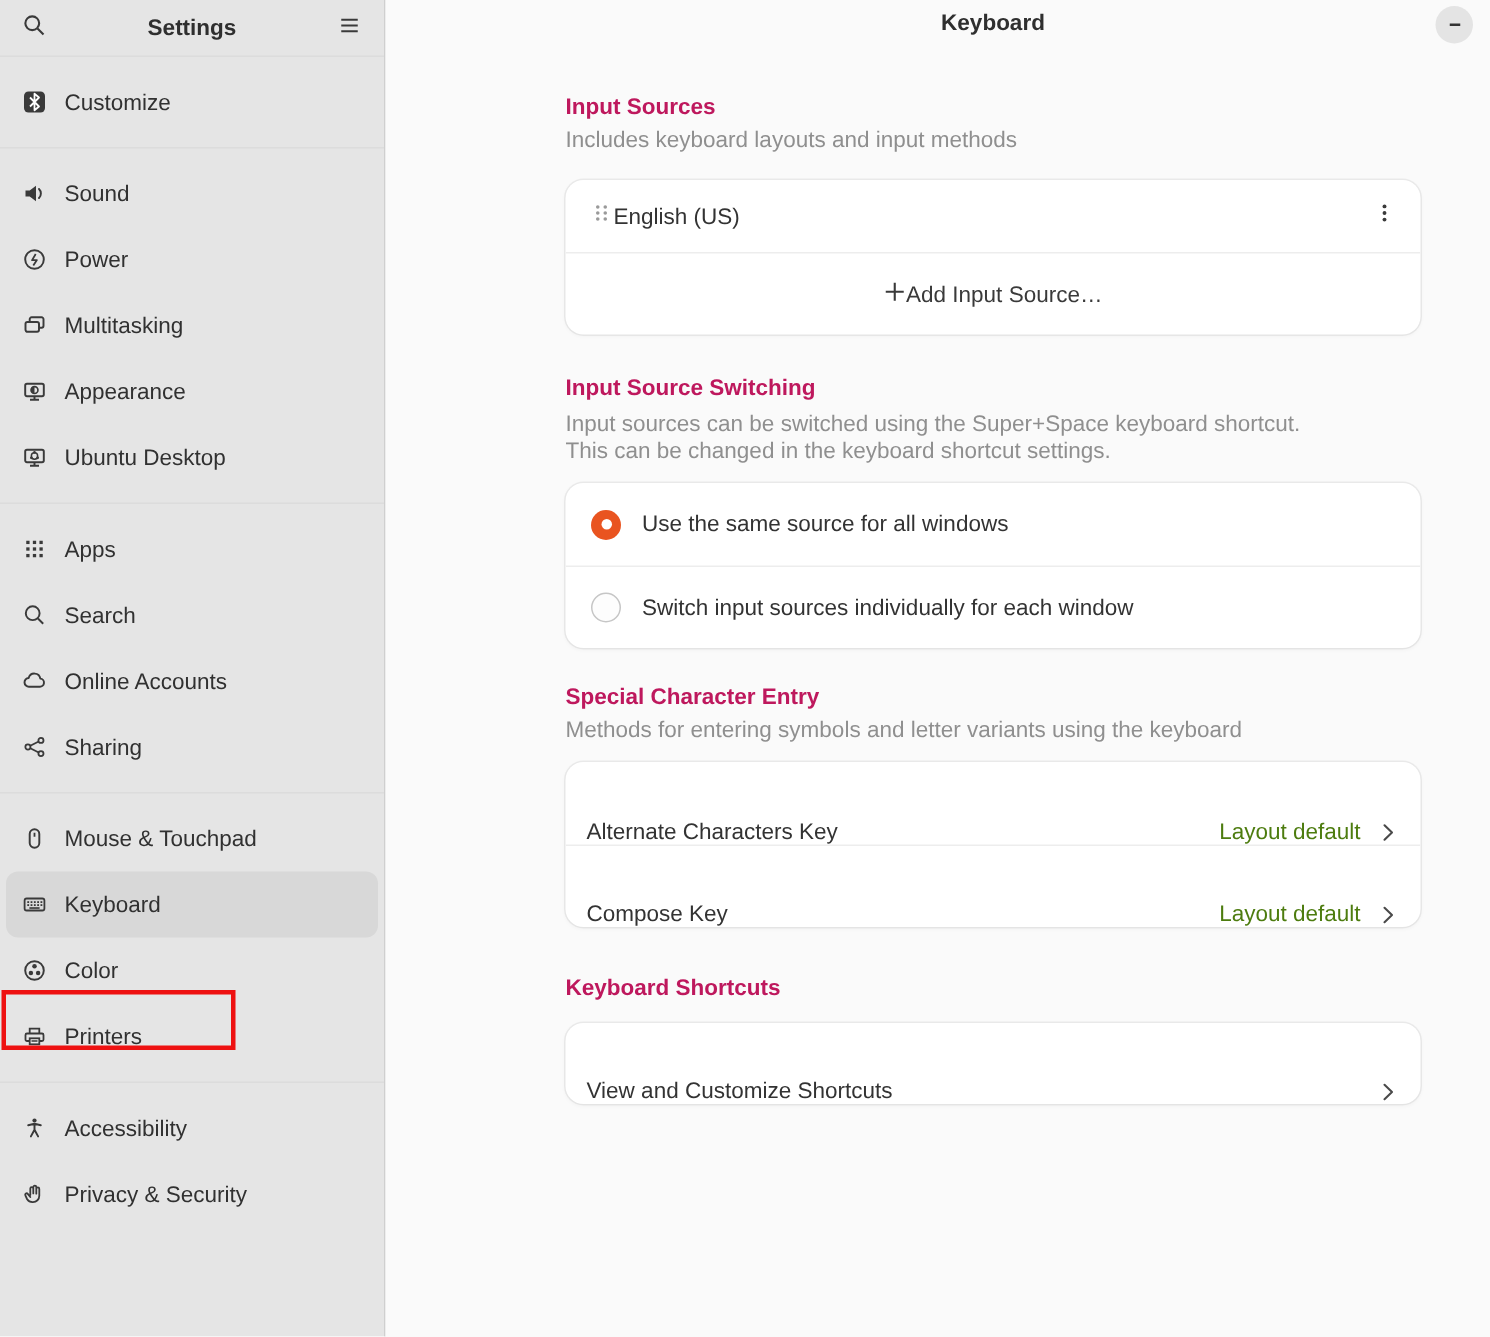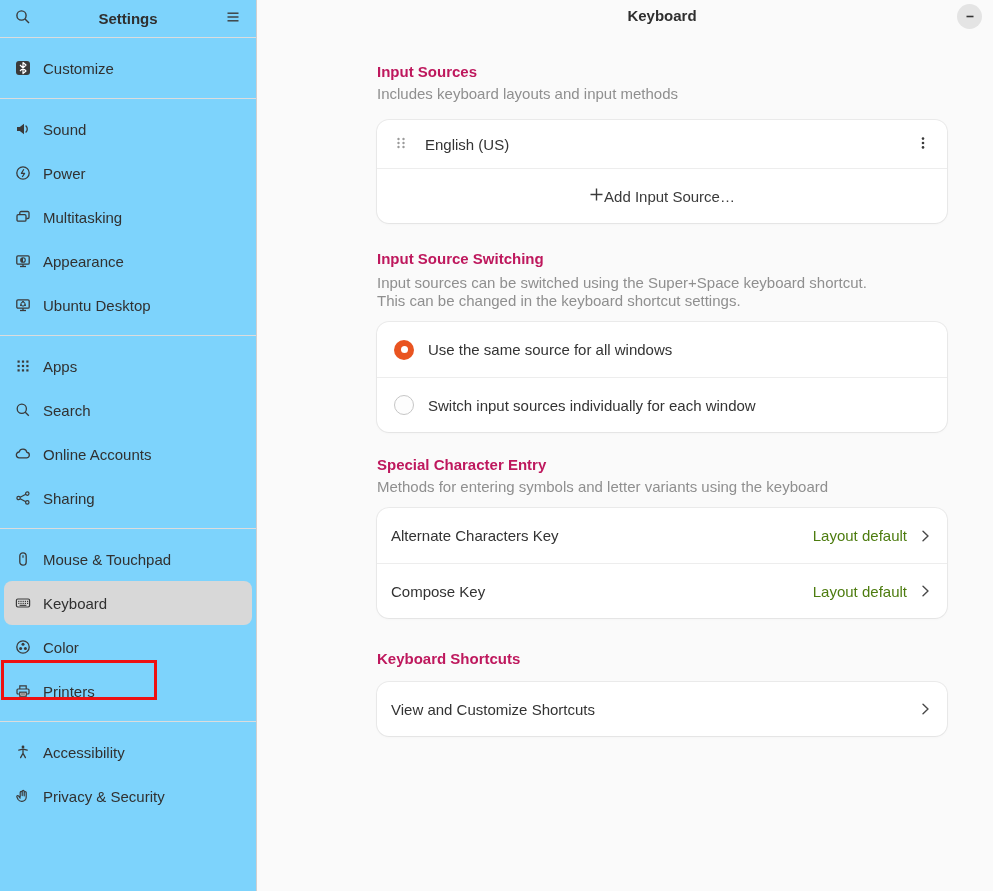--- a/index.html
+++ b/index.html
@@ -6,21 +6,21 @@
   html,body { width:993px; height:891px; overflow:hidden; }
   body {
     font-family:"Liberation Sans", sans-serif;
     font-size:15px; color:#333;
     display:flex; position:relative; background:#fafafa;
   }
 
   
   .sidebar {
     width:257px; min-width:257px; height:100%;
-    background:#7dd3fc; border-right:1px solid #cfcfcf;
+    background:#e5e5e5; border-right:1px solid #cfcfcf;
     display:flex; flex-direction:column;
   }
   .sidebar-header {
     height:38px; min-height:38px; display:flex; align-items:center;
     padding:0 10px; border-bottom:1px solid #dcdcdc;
   }
   .icon-btn {
     width:26px; height:26px; display:flex; align-items:center; justify-content:center;
     border-radius:5px; cursor:pointer;
   }
@@ -66,37 +66,37 @@
     box-shadow:0 0 0 1px rgba(0,0,0,0.06), 0 1px 3px rgba(0,0,0,0.04);
     overflow:hidden;
   }
   .card-divider { height:1px; background:#ededed; }
   .row { display:flex; align-items:center; padding:0 16px; cursor:pointer; }
   .row-label { color:#333; }
   .spacer { flex:1; }
   .value-gray { color:#4d7c0f; margin-right:10px; }
 
   
-  .src-row { height:48px; gap:16px; }
+  .src-row { height:48px; }
   .add-row { height:54px; justify-content:center; color:#3a3a3a; }
 
   
   .radio-row { height:55px; gap:14px; padding:0 17px; }
   .radio {
     width:20px; height:20px; border-radius:50%;
     border:1px solid #c6c6c6; background:#fdfdfd; position:relative; flex:none;
   }
   .radio.checked { border:none; background:var(--accent, #e95420); }
   .radio.checked::after {
     content:""; position:absolute; left:6.5px; top:6.5px;
     width:7px; height:7px; border-radius:50%; background:#fff;
   }
 
   
-  .nav-row { height:55px; padding:0 14px; }
+  .nav-row { height:55px; padding:0 14px;align-items:flex-end; }
   .nav-row.short { height:54px; }
   .chev { width:16px; height:16px; flex:none; }
 </style>
 </head>
 <body>
 
 <div class="sidebar">
   <div class="sidebar-header">
     <div class="icon-btn">
       <span>

